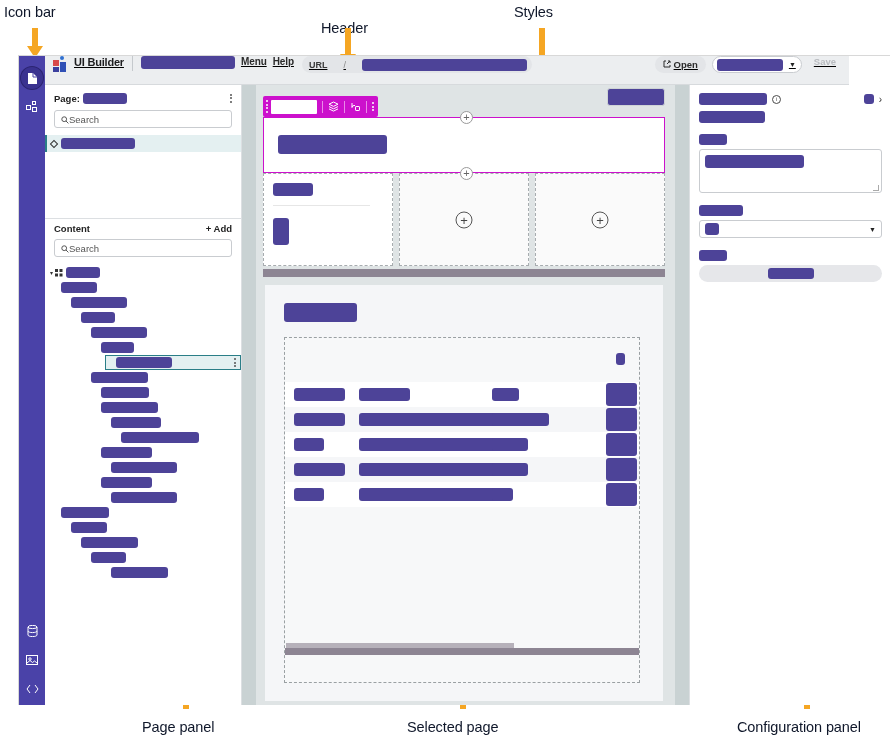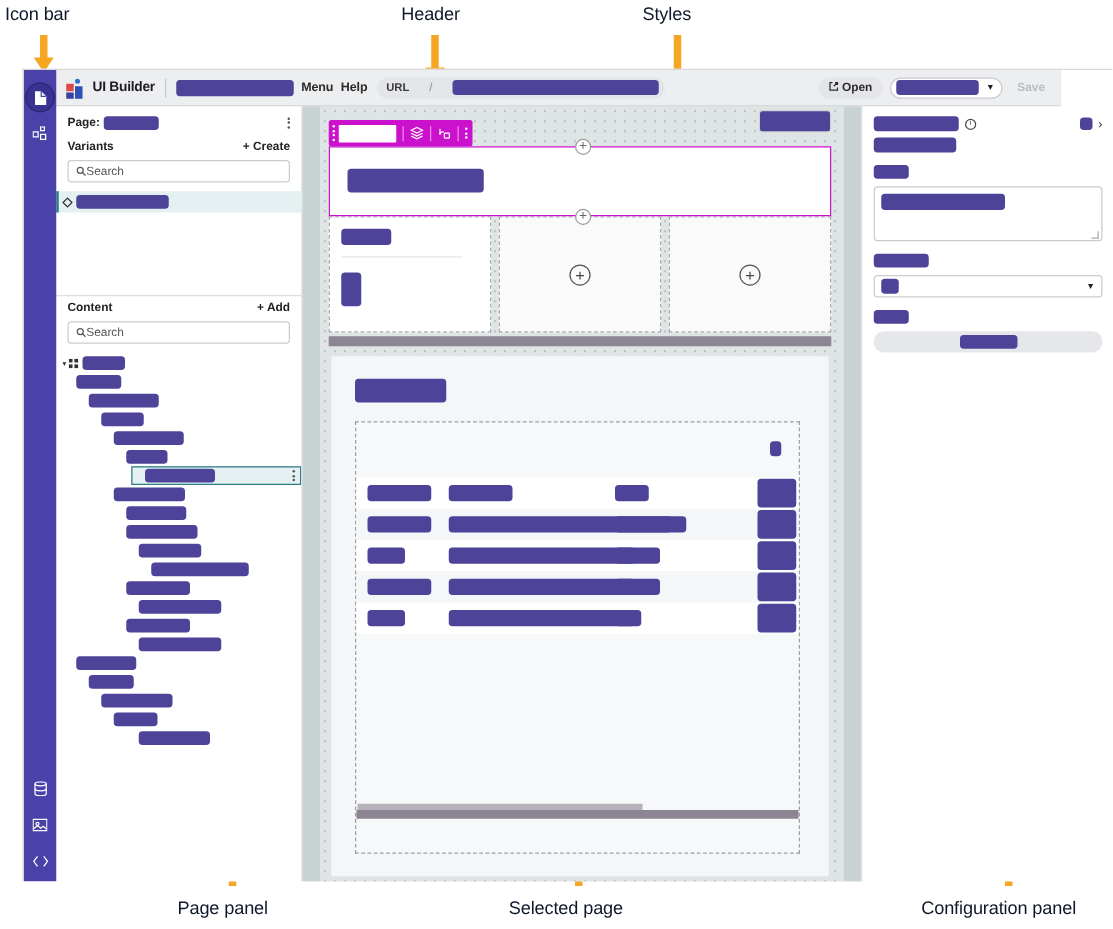--- a/index.html
+++ b/index.html
@@ -58,24 +58,25 @@
   .ibtn.active { background: #3a3290; box-shadow: 0 0 0 1px #2b2470; }
   .ibtn svg { display: block; }
   .ib-spacer { flex: 1 1 auto; }
 
   
   #header {
     position: absolute; left: 26px; top: 0;
     width: 804px; height: 29px;
     background: #eceef0;
     border-bottom: 1px solid #d7dadd;
-    display: flex; align-items: center;
+    display: flex; 
     padding: 0 7px 0 8px;
     gap: 6px;
     z-index: 5;
+    text-decoration: underline;
   }
   .logo-mark { width: 15px; height: 15px; position: relative; flex: 0 0 auto; }
   .logo-mark i { position: absolute; display: block; }
   .lm1 { left:0; top:4px; width:6px; height:6px; background:#d94a4a; }
   .lm2 { left:7px; top:0; width:4px; height:4px; background:#2f6fd0; border-radius:50%; }
   .lm3 { left:0; top:11px; width:6px; height:5px; background:#3b3f9e; }
   .lm4 { left:7px; top:6px; width:6px; height:10px; background:#2f4fb5; }
   .brand { font-size: 11px; font-weight: bold; color: #1d1d1f; letter-spacing: -0.2px; }
   .hdiv { width:1px; height:15px; background:#c5c9cd; margin:0 2px; }
   .redact { background:#4d4398; border-radius:3px; display:inline-block; vertical-align:middle; }
@@ -317,21 +318,21 @@
     display:flex; align-items:center; justify-content:center;
   }
   .cp-greybar .gr { width: 46px; height: 11px; }
 </style>
 </head>
 <body>
 
 <div id="root">
 
   <div class="callout" style="left:4px; top:4px;">Icon bar</div>
-  <div class="callout" style="left:321px; top:4px;">Header</div>
+  <div class="callout" style="left:321px; top:20px;">Header</div>
   <div class="callout" style="left:514px; top:4px;">Styles</div>
 
   <div class="arrow" style="left:26px; top:28px;">
     <svg width="18" height="30" viewBox="0 0 18 30">
         <path d="M6 0 h6 v18 h5 L9 30 L1 18 h5 Z" fill="#f5a623"></path>
       </svg>
   </div>
   <div class="arrow" style="left:339px; top:28px;">
     <svg width="18" height="38" viewBox="0 0 18 38">
         <path d="M6 0 h6 v26 h5 L9 38 L1 26 h5 Z" fill="#f5a623"></path>
@@ -439,24 +440,20 @@
       <div class="pp-top">
         <span class="pp-lbl">Page:</span>
         <span class="redact pp-redact"></span>
         <span class="kebab">
             <b></b>
             <b></b>
             <b></b>
           </span>
       </div>
 
-      <div class="sec-head">
-        <span class="sec-title">Variants</span>
-        <span class="sec-action">+ Create</span>
-      </div>
       <div class="searchbox">
         <span class="mag">
           <svg width="8" height="8" viewBox="0 0 8 8" fill="none" stroke="#555" stroke-width="1">
               <circle cx="3.2" cy="3.2" r="2.4"></circle>
               <path d="M5 5l2.4 2.4"></path>
             </svg>
         </span>
         <span class="ph">Search</span>
       </div>
       <div class="variants-body">

